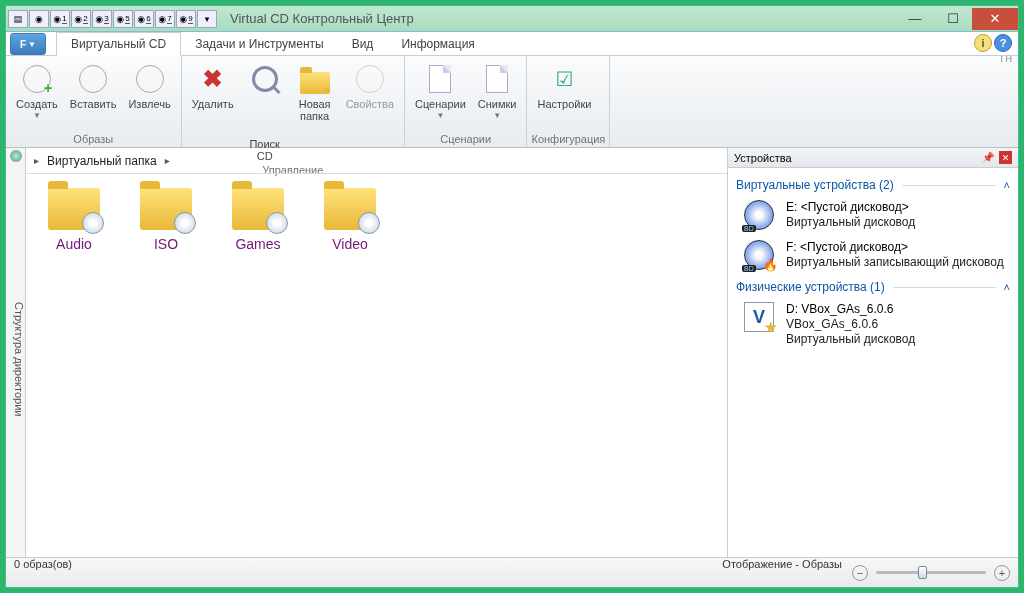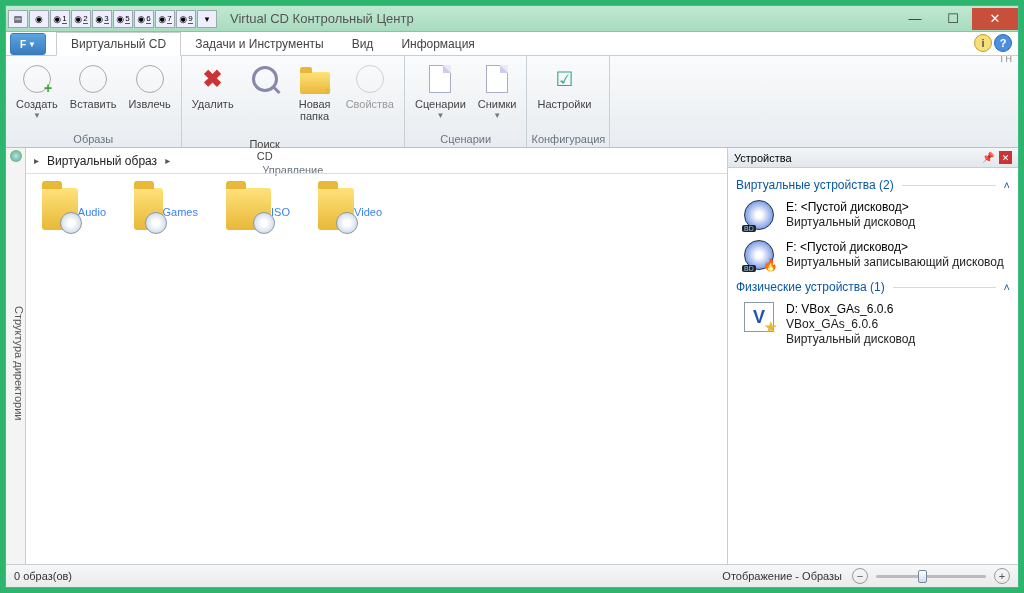--- a/index.html
+++ b/index.html
@@ -56,21 +56,21 @@
 
 
 .content { flex:1; display:flex; min-height:0; }
 .side-tab { width:20px; background:#f4f4f4; border-right:1px solid #ccc; writing-mode:vertical-rl; text-align:center; font-size:11px; color:#555; padding-top:14px; position:relative; }
 .side-dot { width:12px; height:12px; border-radius:50%; background:radial-gradient(circle,#bdf,#4a4); position:absolute; top:2px; left:4px; }
 
 .main { flex:1; display:flex; flex-direction:column; border-right:1px solid #ccc; min-width:0; }
 .crumb { height:26px; border-bottom:1px solid #ddd; display:flex; align-items:center; padding:0 8px; font-size:12px; color:#222; gap:8px; }
 .crumb .arrow { color:#555; font-size:10px; }
 .folders { flex:1; padding:14px 16px; display:flex; gap:28px; align-items:flex-start; overflow:auto; }
-.fitem { display:flex; flex-direction:row; align-items:center; width:64px; font-size:11px; color:#3b82f6; cursor:pointer; }
+.fitem { display:flex; flex-direction:column; align-items:center; width:64px; font-size:14px; color:#701a75; cursor:pointer; }
 .ficon { width:52px; height:42px; background:linear-gradient(#ffe27a,#e8b838); border-radius:3px; position:relative; margin-bottom:6px; }
 .ficon::before { content:""; position:absolute; top:-7px; left:0; width:20px; height:8px; background:#e8b838; border-radius:3px 3px 0 0; }
 .ficon .disc { width:22px; height:22px; border-radius:50%; background:radial-gradient(circle,#fff 20%, #bcd 100%); border:1px solid #89a; position:absolute; right:-4px; bottom:-4px; }
 
 .devices { width:290px; display:flex; flex-direction:column; }
 .dev-hdr { height:20px; background:linear-gradient(#f4f6f8,#e2e7ec); border-bottom:1px solid #ccc; font-size:11px; padding:2px 6px; display:flex; align-items:center; }
 .dev-hdr .sp { flex:1; }
 .pin { font-size:10px; color:#666; cursor:pointer; margin-left:4px; }
 .xbox { width:13px; height:13px; background:#c33; color:#fff; font-size:9px; display:flex;align-items:center;justify-content:center; margin-left:4px; cursor:pointer; }
 .dev-body { flex:1; overflow:auto; padding:6px 8px; font-size:12px; }
@@ -81,21 +81,21 @@
 .dev-ico { width:34px; height:30px; position:relative; flex-shrink:0; }
 .bluray { width:30px; height:30px; border-radius:50%; background:radial-gradient(circle,#fff 15%,#3a6bd8 100%); border:1px solid #234; }
 .bdlbl { position:absolute; left:-2px; bottom:-2px; font-size:7px; background:#222; color:#9cf; padding:0 2px; border-radius:2px; }
 .flame { position:absolute; right:0; bottom:-2px; font-size:12px; }
 .vbox { width:30px; height:30px; background:#fff; border:1px solid #89a; display:flex; align-items:center; justify-content:center; color:#2255aa; font-size:18px; font-weight:bold; position:relative; }
 .vbox .st { position:absolute; right:-4px; bottom:-4px; color:#e8b838; font-size:14px; }
 .dev-text { line-height:1.25; }
 .dev-text .t1 { color:#000; }
 .dev-text .t2 { color:#222; }
 
-.status { height:23px; background:linear-gradient(#f6f7f8,#e8eaec); border-top:1px solid #ccc; display:flex; align-items:center; font-size:11px; color:#333; padding:0 8px; }
+.status { height:30px; background:linear-gradient(#f6f7f8,#e8eaec); border-top:1px solid #ccc; display:flex; font-size:11px; color:#333; padding:0 8px; }
 .status .sp { flex:1; }
 .zoom { display:flex; align-items:center; gap:8px; }
 .zbtn { width:16px; height:16px; border:1px solid #999; border-radius:50%; display:flex; align-items:center; justify-content:center; font-size:11px; cursor:pointer; color:#555; }
 .slider { width:110px; height:3px; background:#bbb; position:relative; border-radius:2px; }
 .slider .thumb { position:absolute; left:42px; top:-5px; width:9px; height:13px; background:linear-gradient(#fff,#cde); border:1px solid #789; border-radius:2px; }
 </style>
 </head>
 <body>
 
 <div class="window">
@@ -253,41 +253,41 @@
 
   <div class="content">
     <div class="side-tab">
       <div class="side-dot"></div>
       <span>Структура директории</span>
     </div>
 
     <div class="main">
       <div class="crumb">
         <span class="arrow">▸</span>
-        <span>Виртуальный образ</span>
+        <span>Виртуальный папка</span>
         <span class="arrow">▸</span>
       </div>
       <div class="folders" id="folders">
           <div class="fitem">
             <div class="ficon">
               <div class="disc"></div>
             </div>
             <div>Audio</div>
           </div>
           <div class="fitem">
             <div class="ficon">
               <div class="disc"></div>
             </div>
-            <div>Games</div>
+            <div>ISO</div>
           </div>
           <div class="fitem">
             <div class="ficon">
               <div class="disc"></div>
             </div>
-            <div>ISO</div>
+            <div>Games</div>
           </div>
           <div class="fitem">
             <div class="ficon">
               <div class="disc"></div>
             </div>
             <div>Video</div>
           </div>
         </div>
     </div>
 

